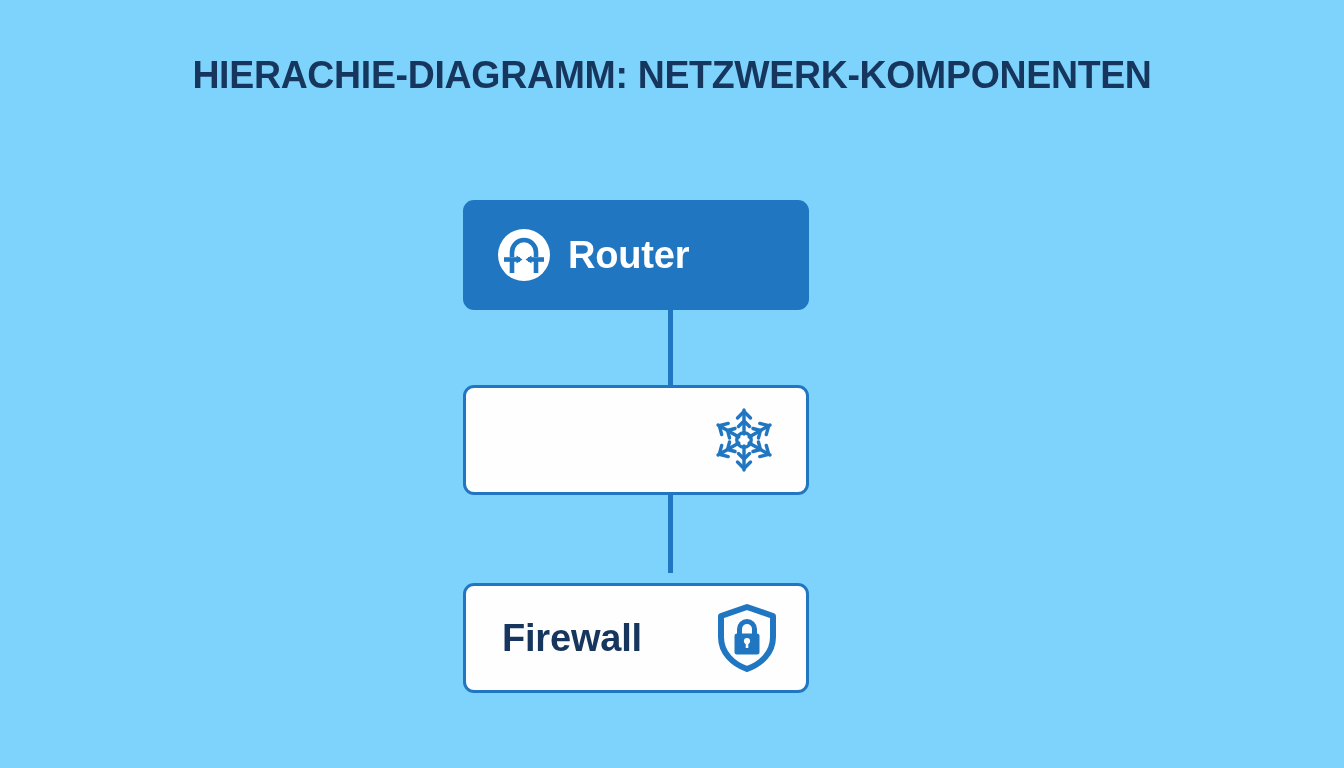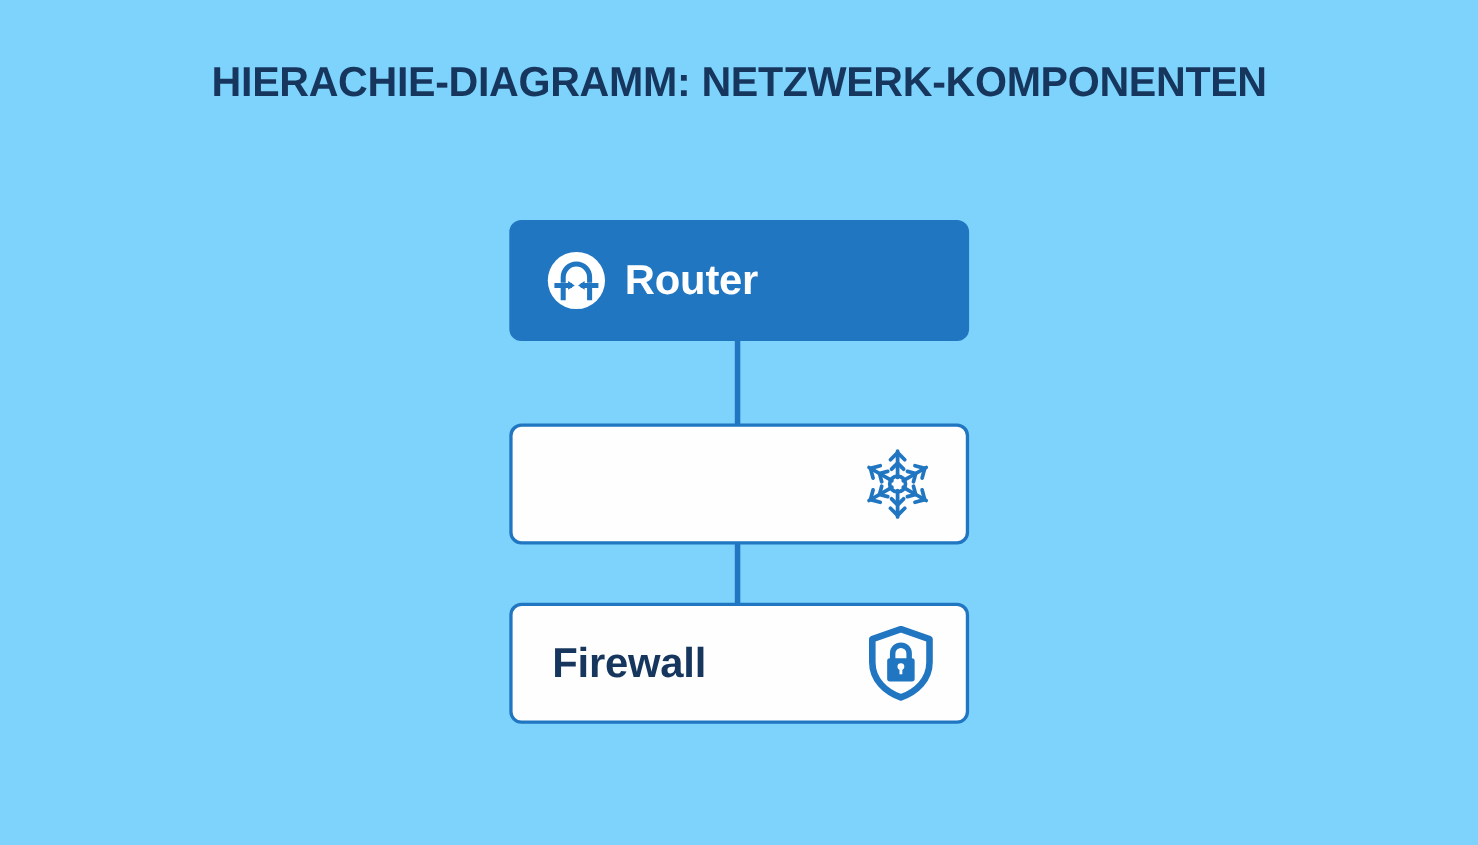--- a/index.html
+++ b/index.html
@@ -61,39 +61,39 @@
     height: 80px;
   }
   #connector-switch-firewall {
     top: 293px;
     height: 80px;
   }
 
   .node {
     position: absolute;
     left: 0;
-    width: 418px;
+    width: 346px;
     height: 110px;
     box-sizing: border-box;
     border-radius: 11px;
     display: flex;
     align-items: center;
   }
 
   .node-root {
     top: 0;
     background: #2176c1;
     border: 3px solid #2176c1;
   }
   .node-child {
     background: #fefeff;
     border: 3px solid #2176c1;
   }
   #node-switch   { top: 185px; }
-  #node-firewall { top: 348px; gap: 32px; }
+  #node-firewall { top: 383px; gap: 32px; }
 
   .node-label {
     font-size: 38px;
     font-weight: bold;
     letter-spacing: -0.2px;
     white-space: nowrap;
   }
   .node-root .node-label   { color: #ffffff; margin-left: 16px; }
   .node-child .node-label  { color: #16365d; margin-left: 36px; }
 

